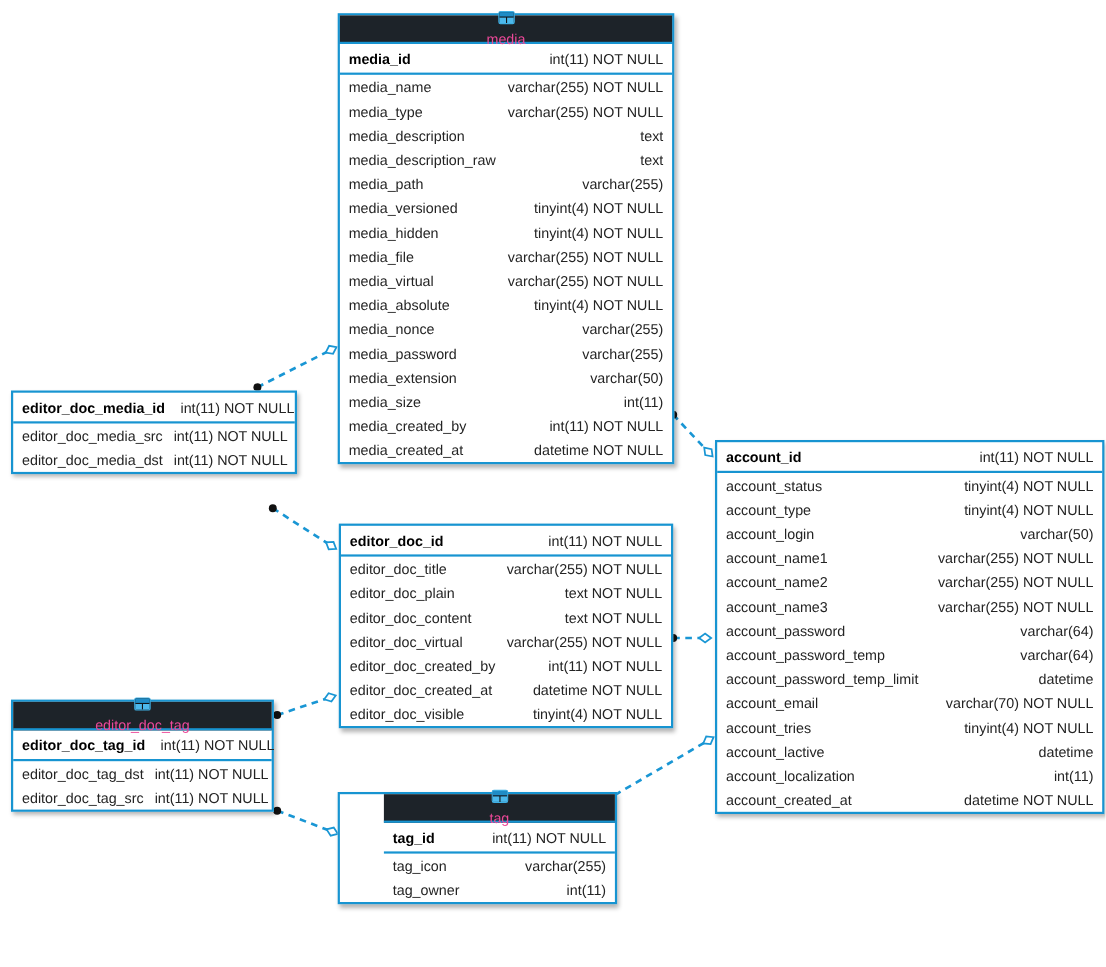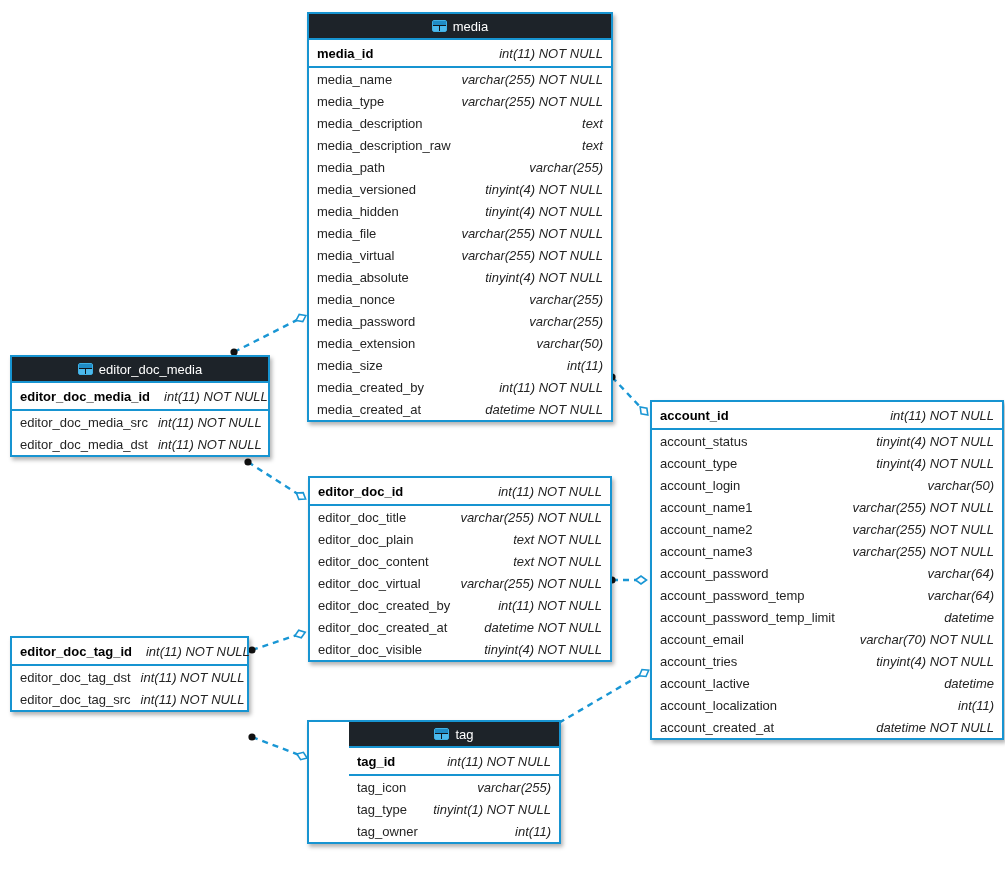--- a/index.html
+++ b/index.html
@@ -28,27 +28,28 @@
     z-index: 2;
     background: #ffffff;
     border: 2px solid #1794d1;
     box-shadow: 2px 3px 4px rgba(0,0,0,0.30);
     font-size: 13px;
     color: #242424;
   }
   .table-header {
     height: 24px;
     background: #1d2329;
-    color: #ffffff;
+    color: #ec4899;
     display: flex;
     align-items: center;
     justify-content: center;
     gap: 6px;
     border-bottom: 2px solid #1794d1;
     font-size: 13px;
+    flex-direction: column;
   }
   .tbl-icon {
     display: inline-grid;
     grid-template-columns: 1fr 1fr;
     grid-template-rows: 4px 5px;
     gap: 1px;
     background: #10151a;
     border: 1px solid #3fb0e4;
     border-radius: 2px;
     width: 13px;
@@ -61,21 +62,21 @@
     display: flex;
     align-items: center;
     justify-content: space-between;
     gap: 10px;
     padding: 0 8px;
     white-space: nowrap;
   }
   .pk-section .row { height: 26px; gap: 14px; }
   .pk-section .col-name { font-weight: bold; color: #000; }
   .col-name { text-align: left; }
-  .col-type { text-align: right; color: #242424; font-style: italic; }
+  .col-type { text-align: right; color: #242424; }
 </style>
 </head>
 <body>
 
 <div id="canvas">
   <svg id="connections" xmlns="http://www.w3.org/2000/svg" viewBox="0 0 1005 879">
       <g>
         <line x1="234" y1="352" x2="301" y2="318" stroke="#1996d4" stroke-width="2.4" stroke-dasharray="6 5"></line>
         <polygon points="305.9,315.5 302.8,321.6 296.1,320.5 299.2,314.4" fill="#ffffff" stroke="#1996d4" stroke-width="1.6"></polygon>
         <circle cx="234" cy="352" r="3.6" fill="#111111"></circle>
@@ -188,84 +189,84 @@
             <span class="col-name">media_created_by</span>
             <span class="col-type">int(11) NOT NULL</span>
           </div>
           <div class="row">
             <span class="col-name">media_created_at</span>
             <span class="col-type">datetime NOT NULL</span>
           </div>
         </div>
       </div>
       <div class="table-node" style="left: 10px; top: 355px; width: 256px;">
+        <div class="pk-section">
+          <div class="row">
+            <span class="col-name">editor_doc_media_id</span>
+            <span class="col-type">int(11) NOT NULL</span>
+          </div>
+        </div>
+        <div class="rows">
+          <div class="row">
+            <span class="col-name">editor_doc_media_src</span>
+            <span class="col-type">int(11) NOT NULL</span>
+          </div>
+          <div class="row">
+            <span class="col-name">editor_doc_media_dst</span>
+            <span class="col-type">int(11) NOT NULL</span>
+          </div>
+        </div>
+      </div>
+      <div class="table-node" style="left: 308px; top: 476px; width: 300px;">
+        <div class="pk-section">
+          <div class="row">
+            <span class="col-name">editor_doc_id</span>
+            <span class="col-type">int(11) NOT NULL</span>
+          </div>
+        </div>
+        <div class="rows">
+          <div class="row">
+            <span class="col-name">editor_doc_title</span>
+            <span class="col-type">varchar(255) NOT NULL</span>
+          </div>
+          <div class="row">
+            <span class="col-name">editor_doc_plain</span>
+            <span class="col-type">text NOT NULL</span>
+          </div>
+          <div class="row">
+            <span class="col-name">editor_doc_content</span>
+            <span class="col-type">text NOT NULL</span>
+          </div>
+          <div class="row">
+            <span class="col-name">editor_doc_virtual</span>
+            <span class="col-type">varchar(255) NOT NULL</span>
+          </div>
+          <div class="row">
+            <span class="col-name">editor_doc_created_by</span>
+            <span class="col-type">int(11) NOT NULL</span>
+          </div>
+          <div class="row">
+            <span class="col-name">editor_doc_created_at</span>
+            <span class="col-type">datetime NOT NULL</span>
+          </div>
+          <div class="row">
+            <span class="col-name">editor_doc_visible</span>
+            <span class="col-type">tinyint(4) NOT NULL</span>
+          </div>
+        </div>
+      </div>
+      <div class="table-node" style="left: 10px; top: 636px; width: 235px;">
         <div class="table-header">
           <span class="tbl-icon">
             <span class="ti-top"></span>
             <span class="ti-c1"></span>
             <span class="ti-c2"></span>
           </span>
-          <span class="table-title">editor_doc_media</span>
-        </div>
-        <div class="pk-section">
-          <div class="row">
-            <span class="col-name">editor_doc_media_id</span>
-            <span class="col-type">int(11) NOT NULL</span>
-          </div>
-        </div>
-        <div class="rows">
-          <div class="row">
-            <span class="col-name">editor_doc_media_src</span>
-            <span class="col-type">int(11) NOT NULL</span>
-          </div>
-          <div class="row">
-            <span class="col-name">editor_doc_media_dst</span>
-            <span class="col-type">int(11) NOT NULL</span>
-          </div>
-        </div>
-      </div>
-      <div class="table-node" style="left: 308px; top: 476px; width: 300px;">
-        <div class="pk-section">
-          <div class="row">
-            <span class="col-name">editor_doc_id</span>
-            <span class="col-type">int(11) NOT NULL</span>
-          </div>
-        </div>
-        <div class="rows">
-          <div class="row">
-            <span class="col-name">editor_doc_title</span>
-            <span class="col-type">varchar(255) NOT NULL</span>
-          </div>
-          <div class="row">
-            <span class="col-name">editor_doc_plain</span>
-            <span class="col-type">text NOT NULL</span>
-          </div>
-          <div class="row">
-            <span class="col-name">editor_doc_content</span>
-            <span class="col-type">text NOT NULL</span>
-          </div>
-          <div class="row">
-            <span class="col-name">editor_doc_virtual</span>
-            <span class="col-type">varchar(255) NOT NULL</span>
-          </div>
-          <div class="row">
-            <span class="col-name">editor_doc_created_by</span>
-            <span class="col-type">int(11) NOT NULL</span>
-          </div>
-          <div class="row">
-            <span class="col-name">editor_doc_created_at</span>
-            <span class="col-type">datetime NOT NULL</span>
-          </div>
-          <div class="row">
-            <span class="col-name">editor_doc_visible</span>
-            <span class="col-type">tinyint(4) NOT NULL</span>
-          </div>
-        </div>
-      </div>
-      <div class="table-node" style="left: 10px; top: 636px; width: 235px;">
+          <span class="table-title">editor_doc_tag</span>
+        </div>
         <div class="pk-section">
           <div class="row">
             <span class="col-name">editor_doc_tag_id</span>
             <span class="col-type">int(11) NOT NULL</span>
           </div>
         </div>
         <div class="rows">
           <div class="row">
             <span class="col-name">editor_doc_tag_dst</span>
             <span class="col-type">int(11) NOT NULL</span>
@@ -290,24 +291,20 @@
             <span class="col-name">tag_id</span>
             <span class="col-type">int(11) NOT NULL</span>
           </div>
         </div>
         <div class="rows">
           <div class="row">
             <span class="col-name">tag_icon</span>
             <span class="col-type">varchar(255)</span>
           </div>
           <div class="row">
-            <span class="col-name">tag_type</span>
-            <span class="col-type">tinyint(1) NOT NULL</span>
-          </div>
-          <div class="row">
             <span class="col-name">tag_owner</span>
             <span class="col-type">int(11)</span>
           </div>
         </div>
       </div>
       <div class="table-node" style="left: 650px; top: 400px; width: 350px;">
         <div class="pk-section">
           <div class="row">
             <span class="col-name">account_id</span>
             <span class="col-type">int(11) NOT NULL</span>

